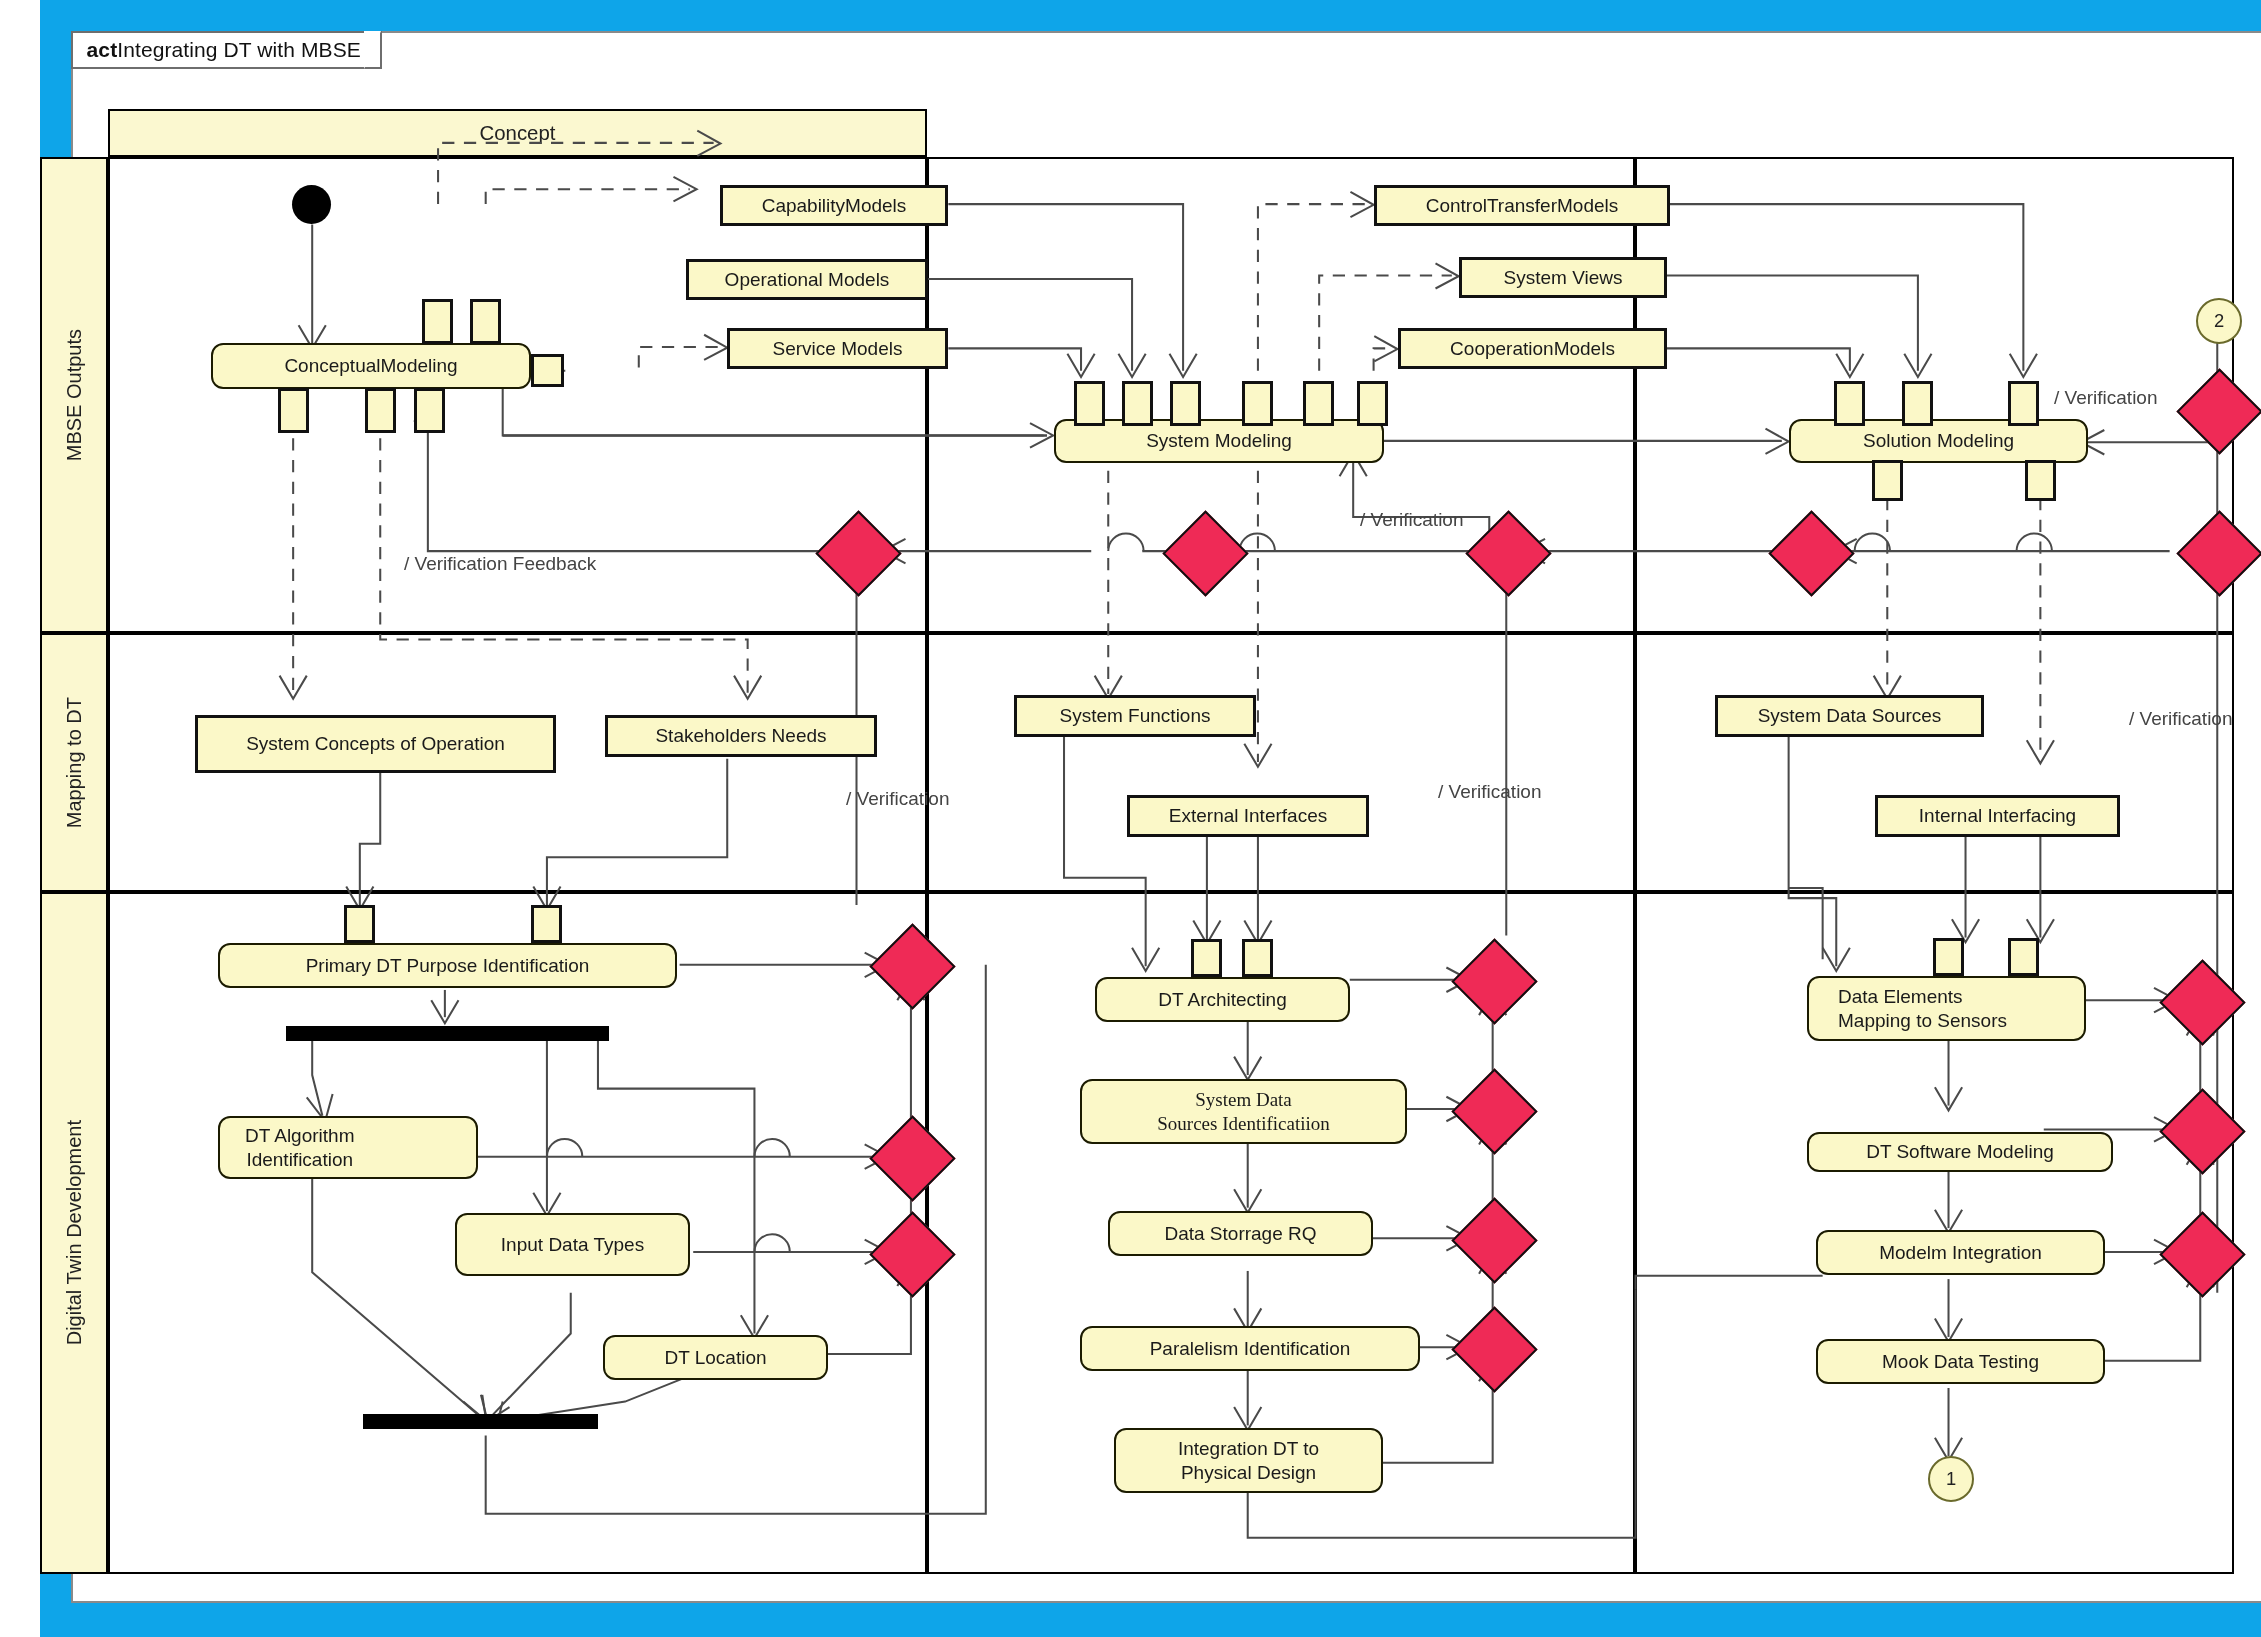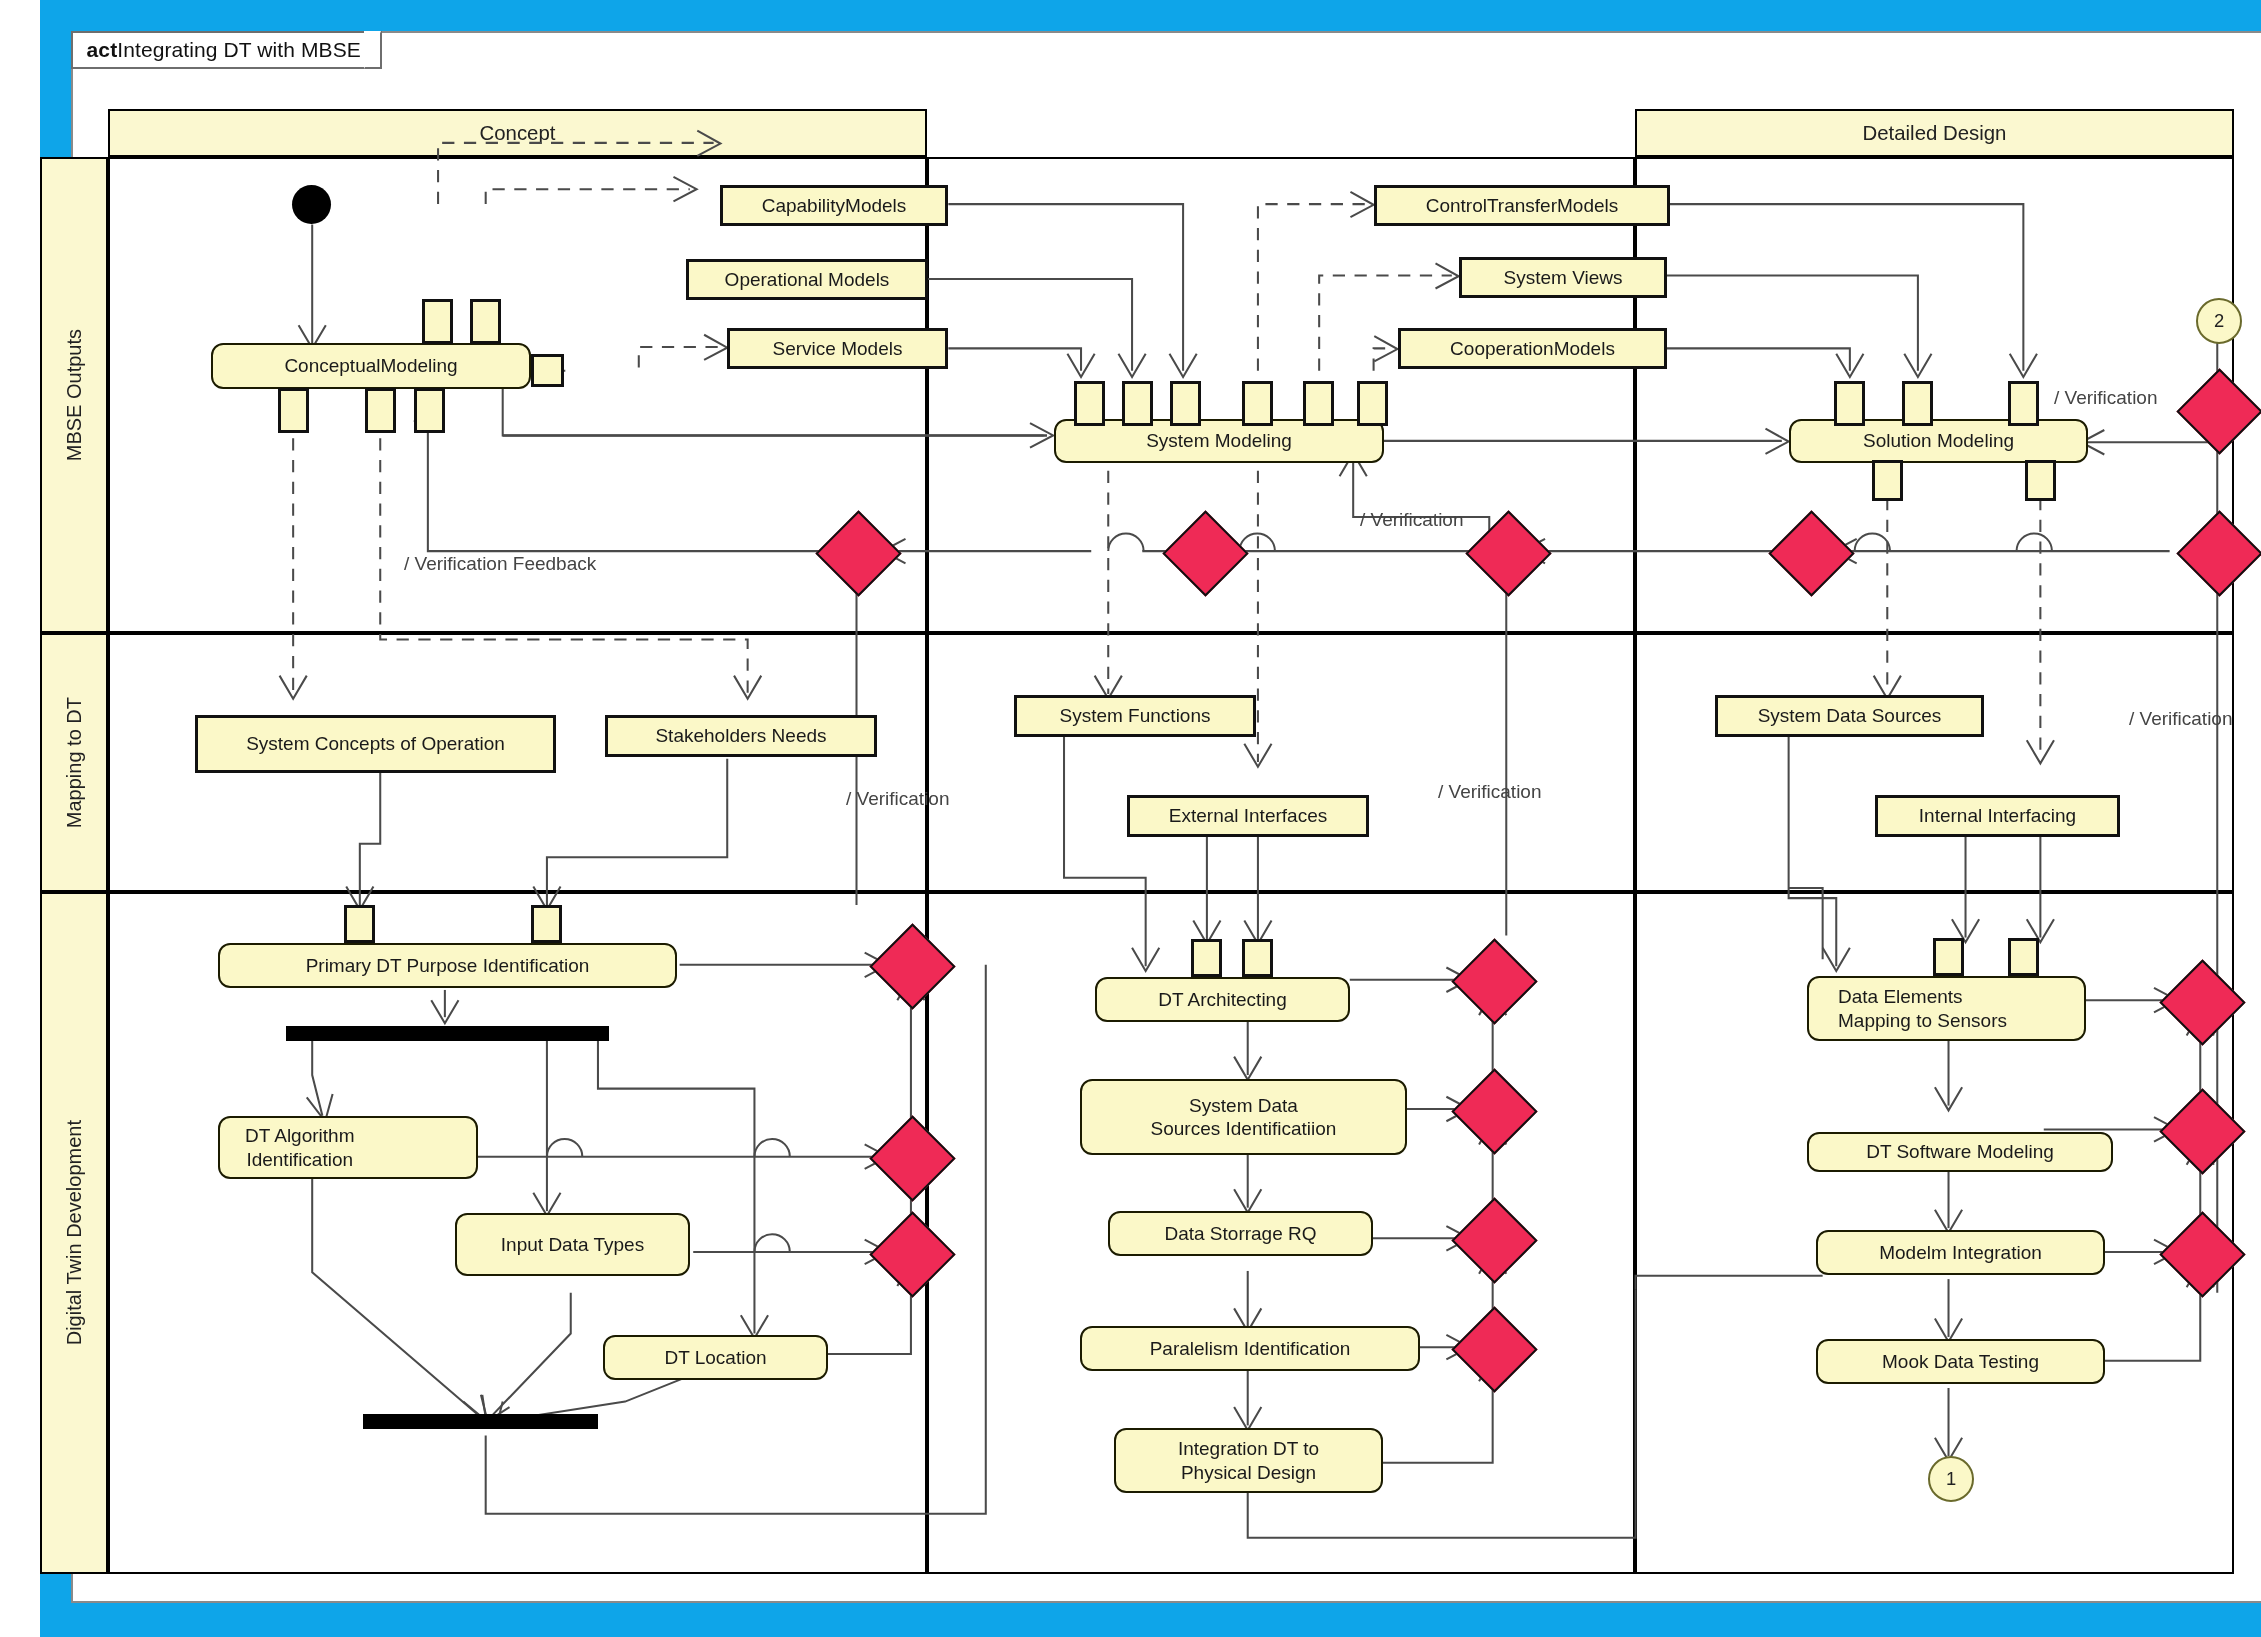--- a/index.html
+++ b/index.html
@@ -51,23 +51,20 @@
   <div class="frame"></div>
   <div class="title-tab">
     <span class="kw">act</span>
     <span>Integrating DT with MBSE</span>
   </div>
 
   <div class="grid">
 
     <div class="colhead" style="left:0;width:819px;">
         <span>Concept</span>
-      </div>
-    <div class="colhead" style="left:1527px;width:599px;">
-        <span>Detailed Design</span>
       </div>
 
     <div class="lanelabel" style="top:48px;height:476px;">
         <span>MBSE Outputs</span>
       </div>
     <div class="lanelabel" style="top:524px;height:259px;">
         <span>Mapping to DT</span>
       </div>
     <div class="lanelabel" style="top:783px;height:682px;">
         <span>Digital Twin Development</span>
@@ -356,21 +353,21 @@
   <div class="act" style="left:415px;top:1213px;width:235px;height:63px;">Input Data Types</div>
   <div class="act" style="left:563px;top:1335px;width:225px;height:45px;">DT Location</div>
   <div class="bar" style="left:323px;top:1414px;width:235px;height:15px;"></div>
   <div class="diamond" style="left:842px;top:936px;width:57px;height:57px;"></div>
   <div class="diamond" style="left:842px;top:1128px;width:57px;height:57px;"></div>
   <div class="diamond" style="left:842px;top:1224px;width:57px;height:57px;"></div>
 
   <div class="pin" style="left:1151px;top:939px;width:31px;height:38px;"></div>
   <div class="pin" style="left:1202px;top:939px;width:31px;height:38px;"></div>
   <div class="act" style="left:1055px;top:977px;width:255px;height:45px;">DT Architecting</div>
-  <div class="act" style="left:1040px;top:1079px;width:327px;height:76px;white-space:pre-line;">System Data
+  <div class="act" style="left:1040px;top:1079px;width:327px;height:65px;white-space:pre-line;font-family:Liberation Serif, serif;">System Data
 Sources Identificatiion</div>
   <div class="act" style="left:1068px;top:1211px;width:265px;height:45px;">Data Storrage RQ</div>
   <div class="act" style="left:1040px;top:1326px;width:340px;height:45px;">Paralelism Identification</div>
   <div class="act" style="left:1074px;top:1428px;width:269px;height:65px;white-space:pre-line;">Integration DT to
 Physical Design</div>
   <div class="diamond" style="left:1424px;top:951px;width:57px;height:57px;"></div>
   <div class="diamond" style="left:1424px;top:1081px;width:57px;height:57px;"></div>
   <div class="diamond" style="left:1424px;top:1210px;width:57px;height:57px;"></div>
   <div class="diamond" style="left:1424px;top:1319px;width:57px;height:57px;"></div>
 

